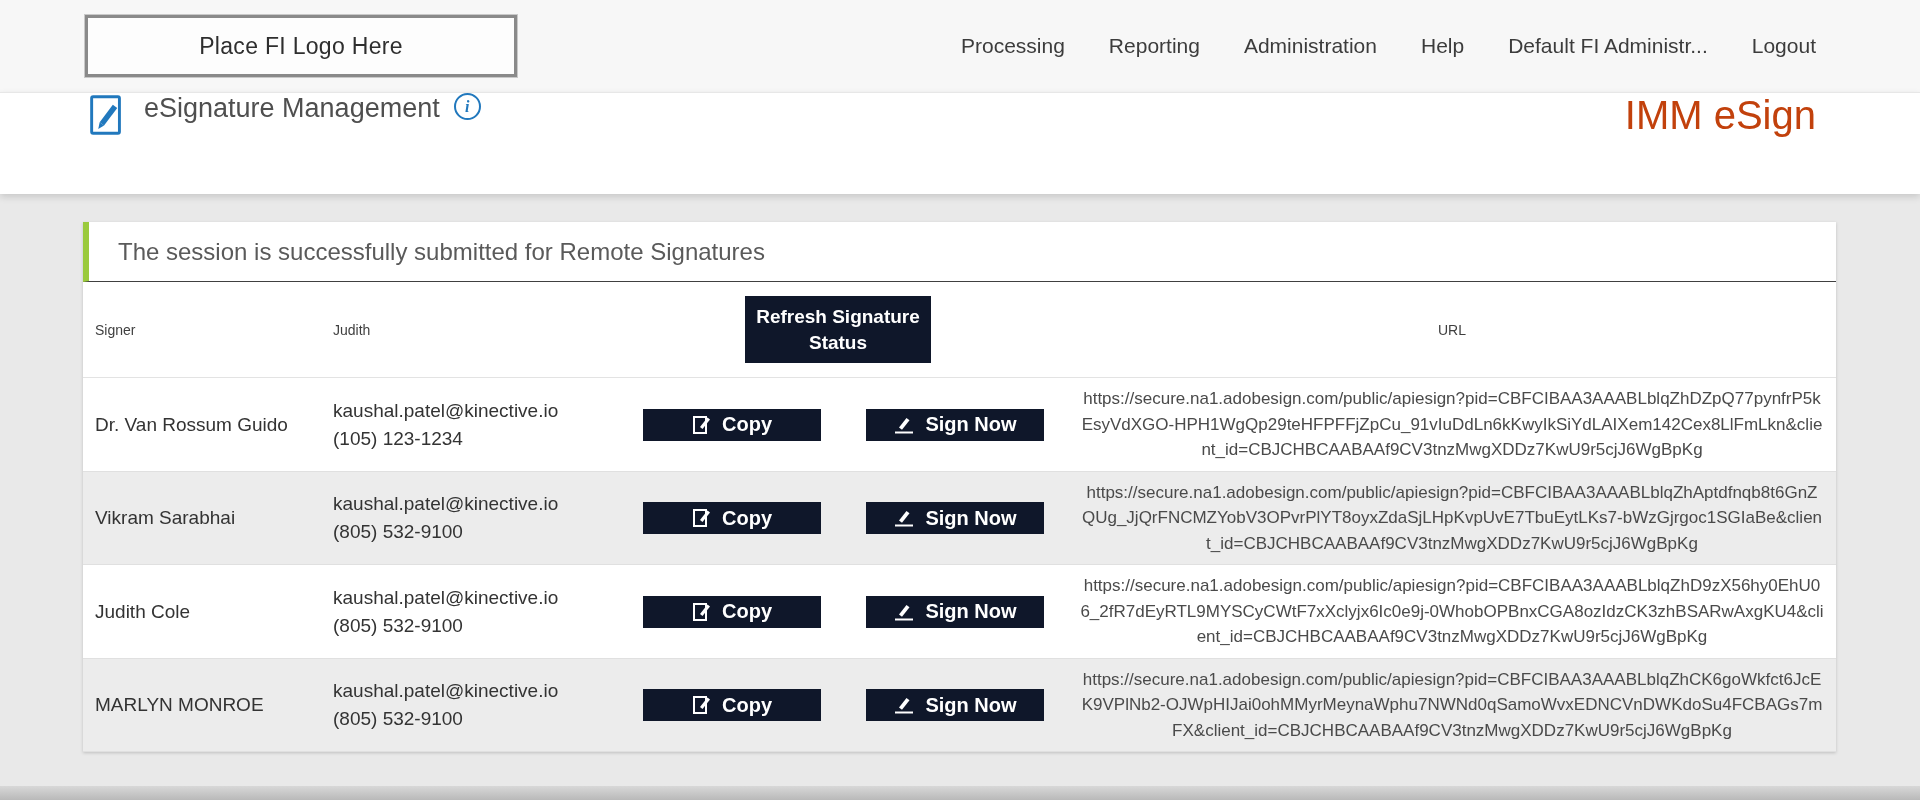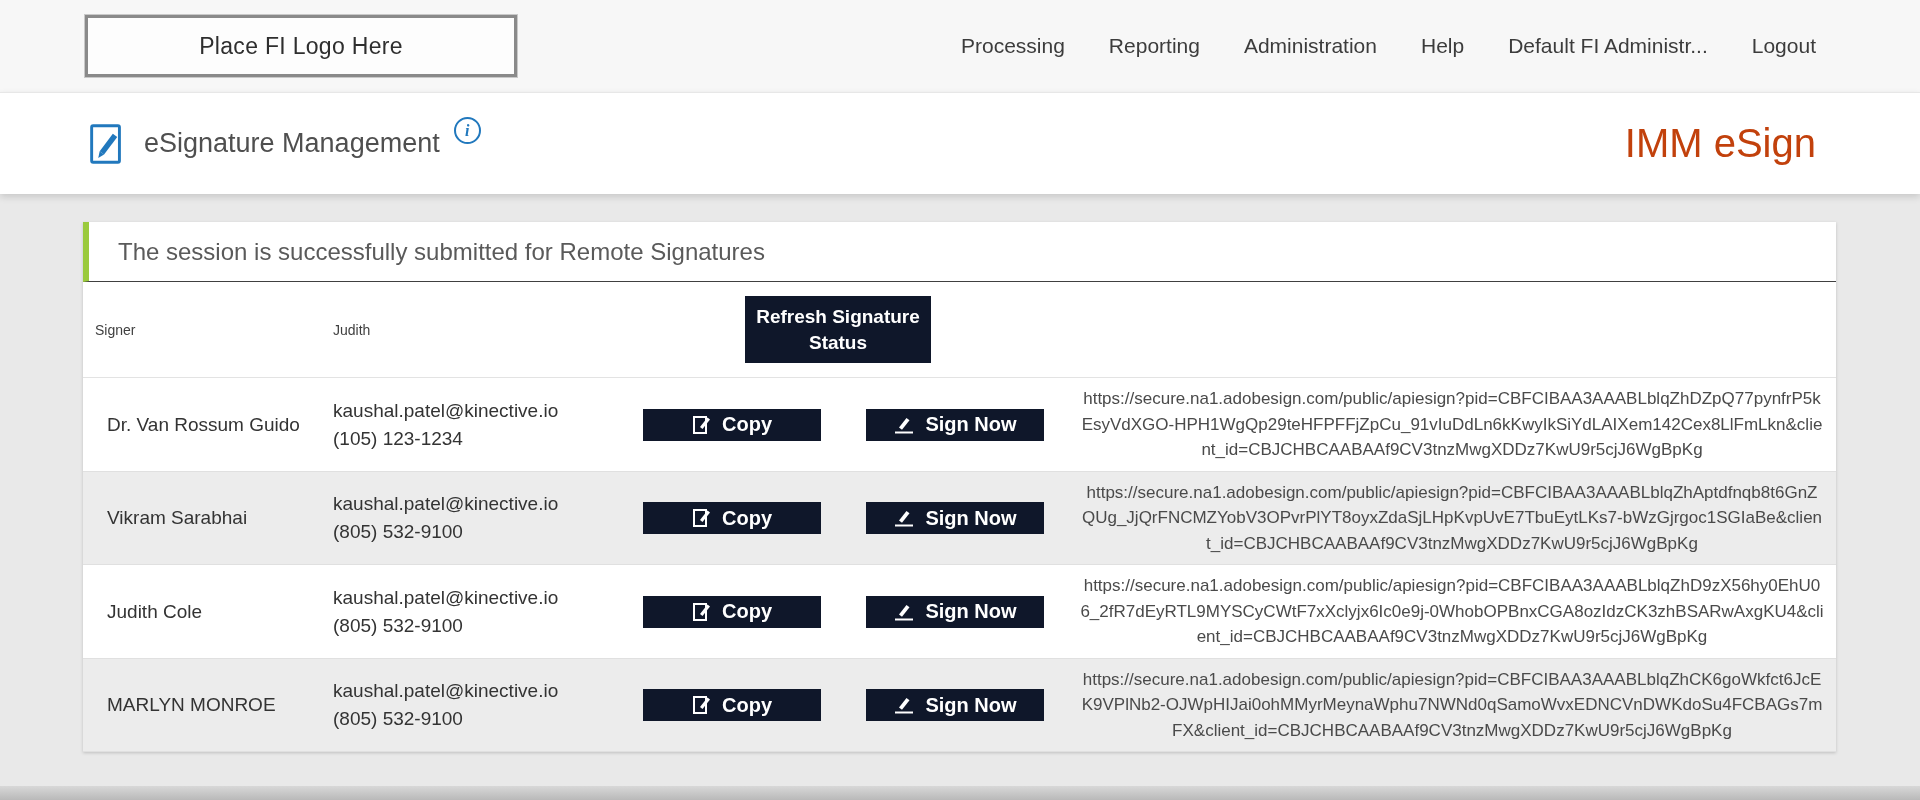--- a/index.html
+++ b/index.html
@@ -39,21 +39,20 @@
     white-space:nowrap;
   }
 
   
   .subheader {
     height:102px;
     background:#ffffff;
     border-top:1px solid #e7e7e7;
     box-shadow:0 3px 7px rgba(0,0,0,0.14);
     display:flex;
-    align-items:center;
     padding:0 104px 0 88px;
     position:relative;
     z-index:2;
   }
   .title-icon { width:38px; height:44px; flex:0 0 auto; }
   .page-title {
     margin-left:18px;
     font-size:27px;
     color:#4f4f4f;
     font-weight:400;
@@ -127,21 +126,21 @@
     line-height:1.35;
     text-align:center;
   }
   .row {
     min-height:84px;
     border-bottom:1px solid #e0e0e0;
     padding:8px 0;
     background:#ffffff;
   }
   .row.alt { background:#ececec; }
-  .cell-signer { padding-left:24px; font-size:19px; color:#333; }
+  .cell-signer { padding-left:12px; font-size:19px; color:#333; }
   .cell-email  { font-size:19px; color:#333; line-height:1.45; }
   .cell-actions {
     display:flex;
     align-items:center;
     padding-left:35px;
     gap:45px;
   }
   .action-btn {
     width:178px;
     height:32px;
@@ -200,20 +199,21 @@
   <div class="card">
 
     <div class="status-bar">The session is successfully submitted for Remote Signatures</div>
 
     <div class="grid-row thead">
       <div class="th th-signer">Signer</div>
       <div class="th">Judith</div>
       <div>
         <button class="btn refresh-btn">Refresh Signature Status</button>
       </div>
+      <div class="th th-url">URL</div>
     </div>
 
     <div class="grid-row row">
       <div class="cell-signer">Dr. Van Rossum Guido</div>
       <div class="cell-email">
         <div>kaushal.patel@kinective.io</div>
         <div>(105) 123-1234</div>
       </div>
       <div class="cell-actions">
         <button class="btn action-btn">

